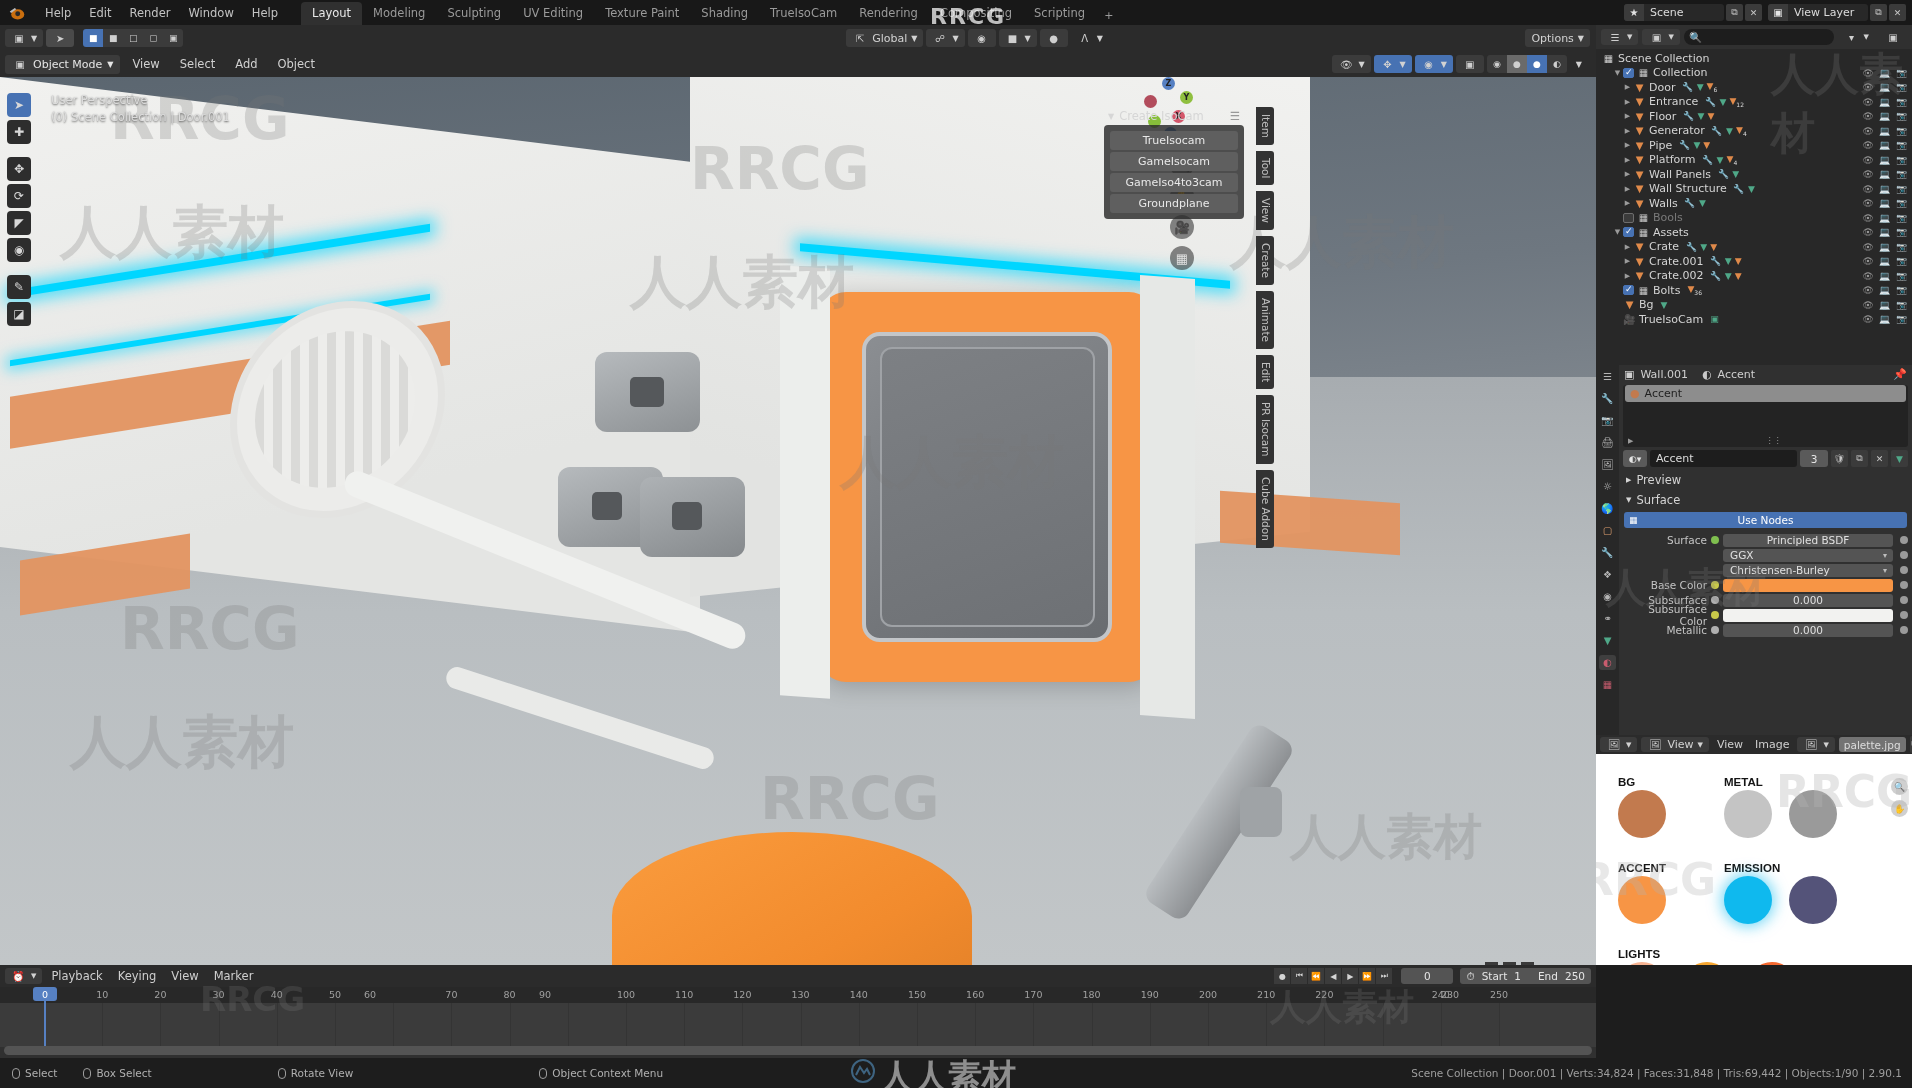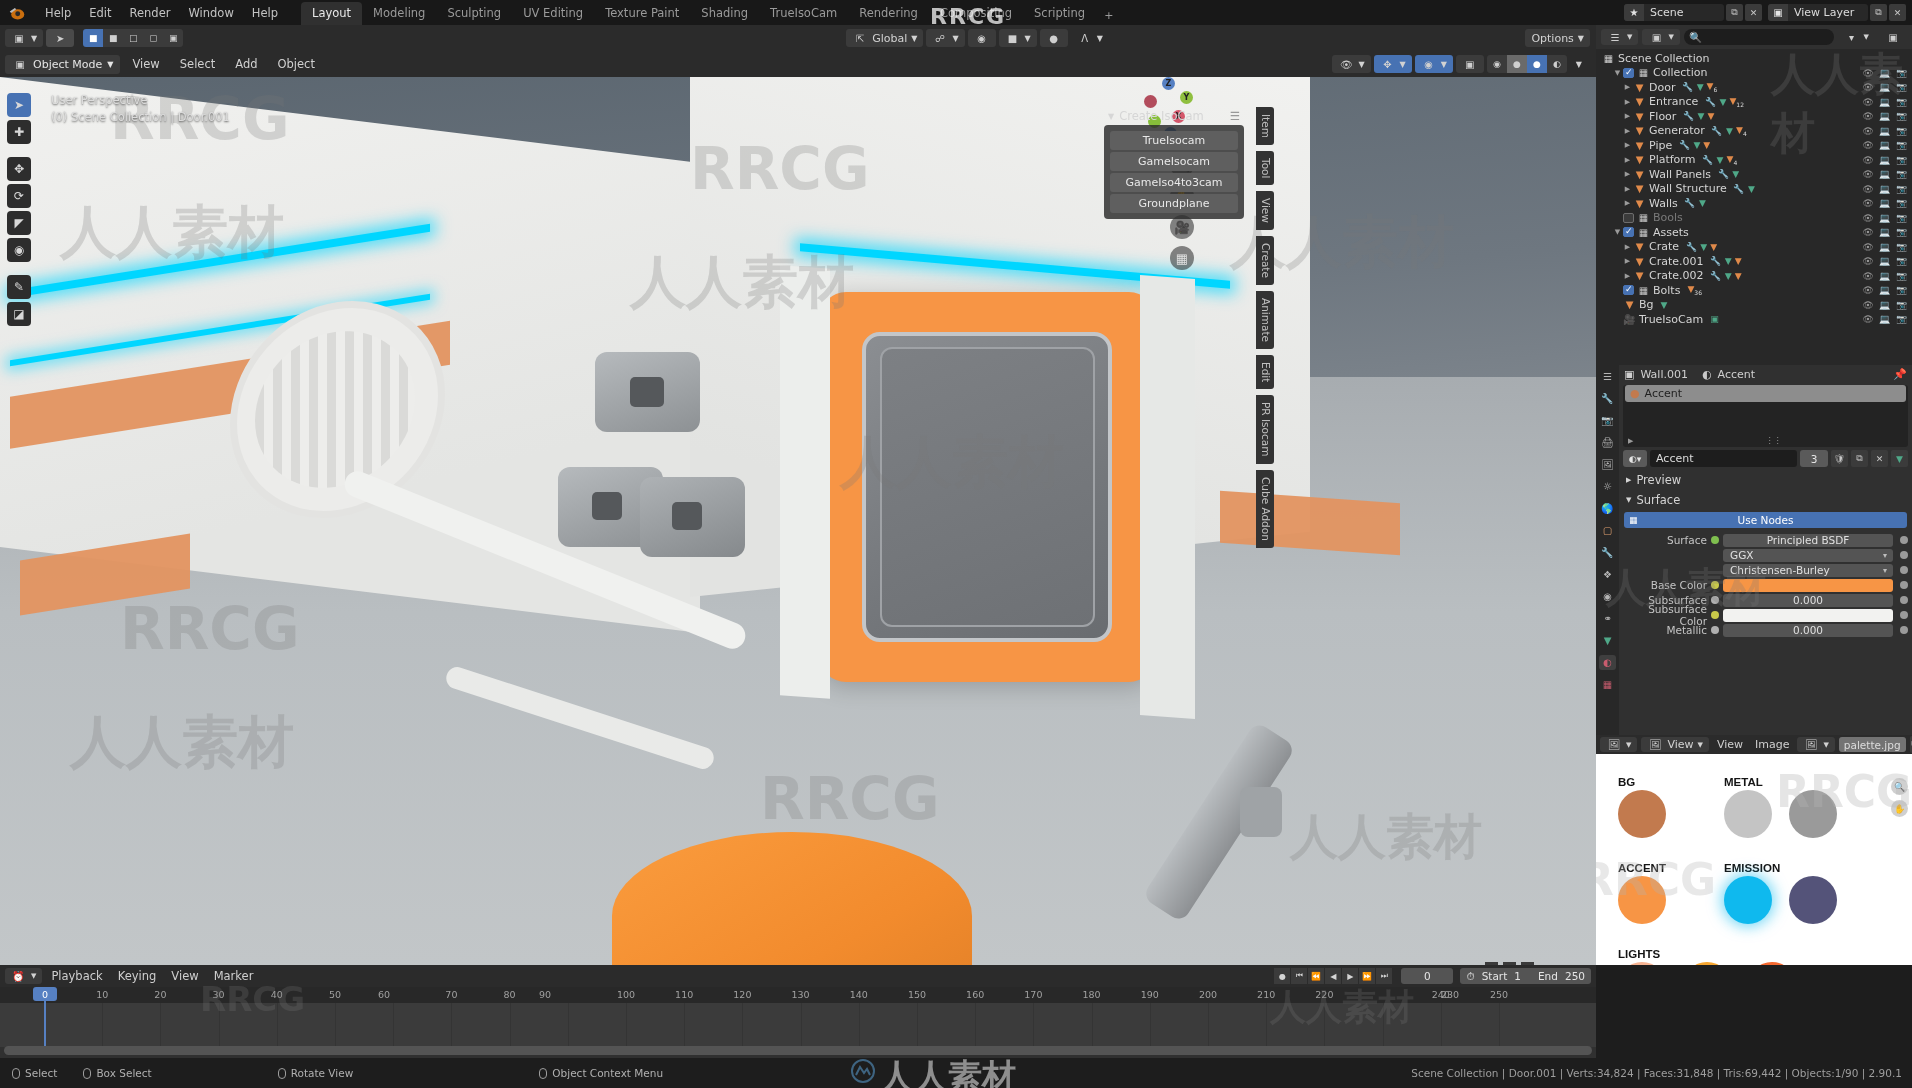--- a/index.html
+++ b/index.html
@@ -913,21 +913,21 @@
     </div>
 
     <div class="tl-ruler">
       <div id="tl-ticks">
           <div class="tl-tick" style="left: 44px;">0</div>
           <div class="tl-tick" style="left: 102.2px;">10</div>
           <div class="tl-tick" style="left: 160.4px;">20</div>
           <div class="tl-tick" style="left: 218.6px;">30</div>
           <div class="tl-tick" style="left: 276.8px;">40</div>
           <div class="tl-tick" style="left: 335px;">50</div>
-          <div class="tl-tick" style="left: 384px;">60</div>
+          <div class="tl-tick" style="left: 370px;">60</div>
           <div class="tl-tick" style="left: 451.4px;">70</div>
           <div class="tl-tick" style="left: 509.6px;">80</div>
           <div class="tl-tick" style="left: 545px;">90</div>
           <div class="tl-tick" style="left: 626px;">100</div>
           <div class="tl-tick" style="left: 684.2px;">110</div>
           <div class="tl-tick" style="left: 742.4px;">120</div>
           <div class="tl-tick" style="left: 800.6px;">130</div>
           <div class="tl-tick" style="left: 858.8px;">140</div>
           <div class="tl-tick" style="left: 917px;">150</div>
           <div class="tl-tick" style="left: 975.2px;">160</div>

